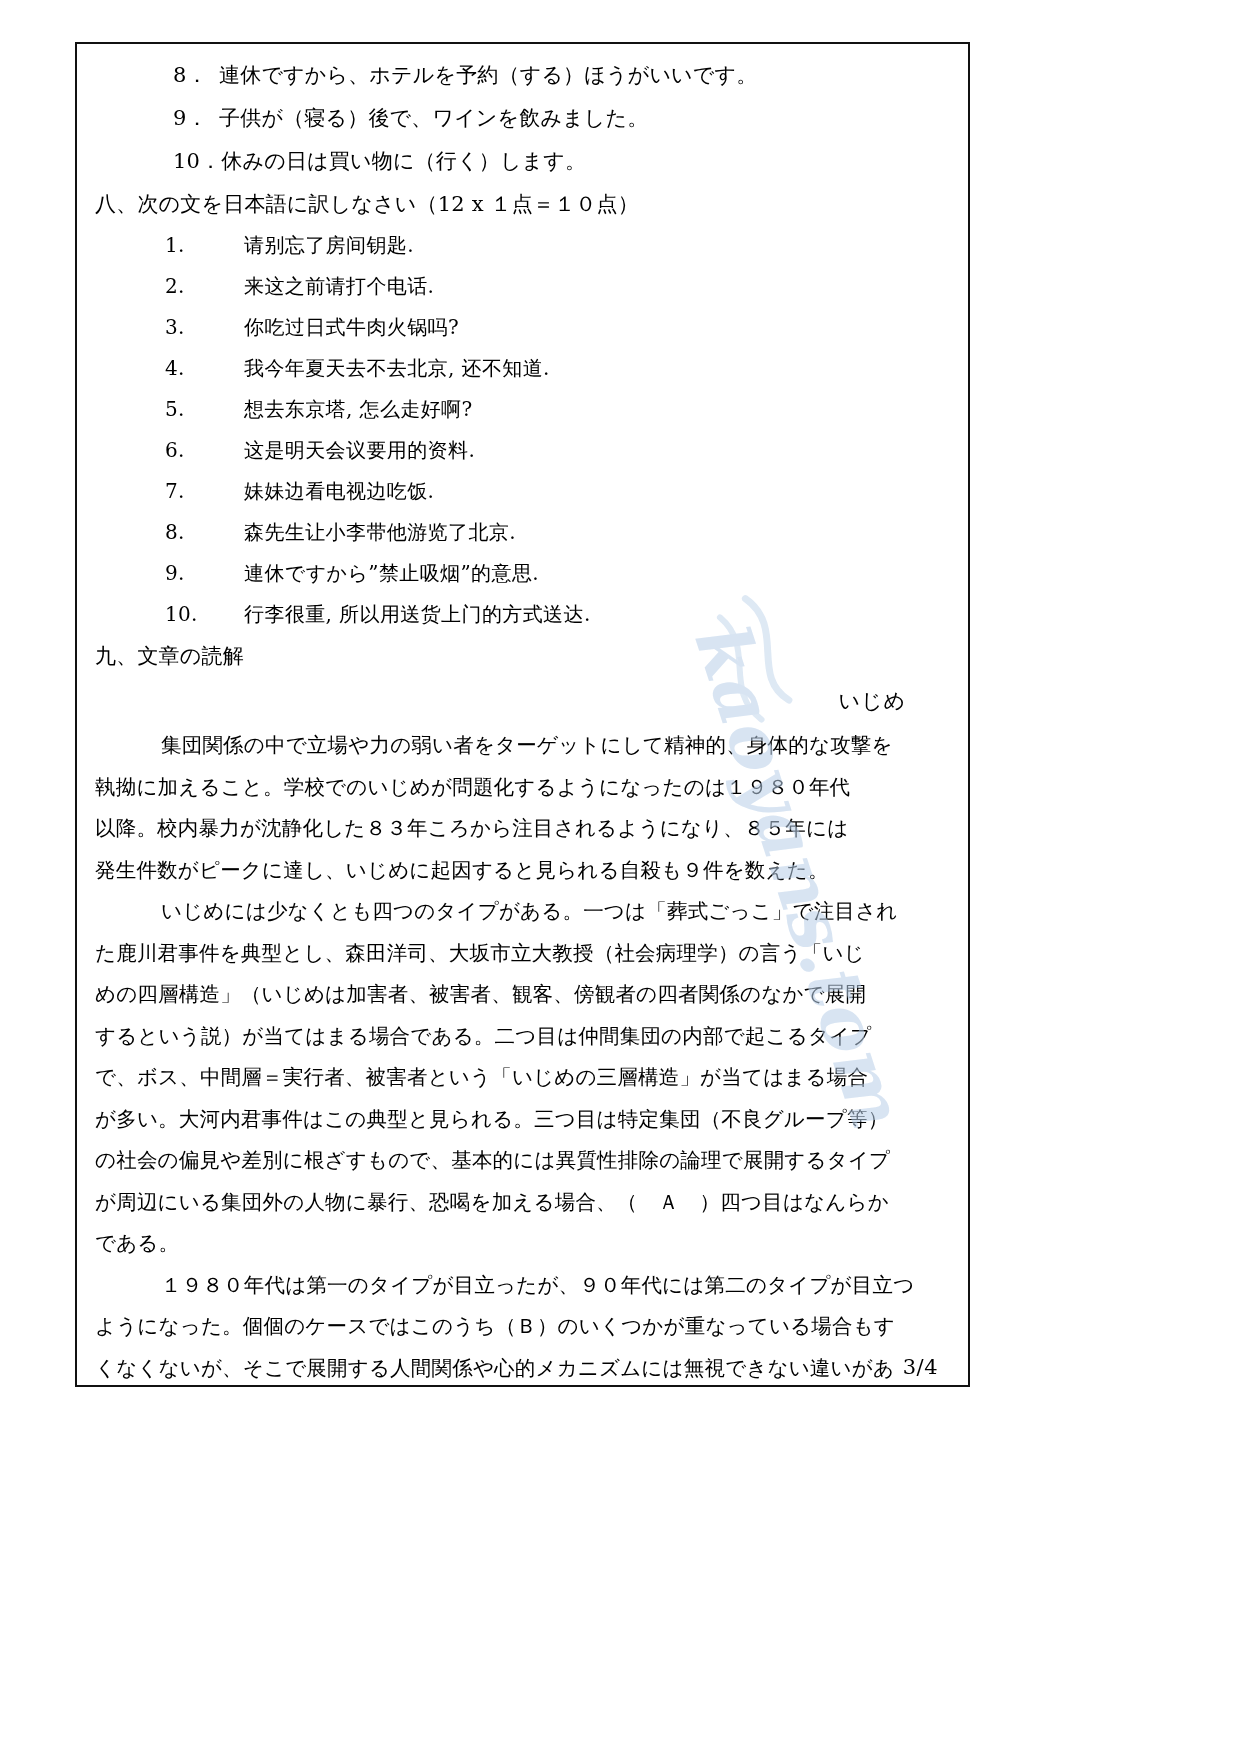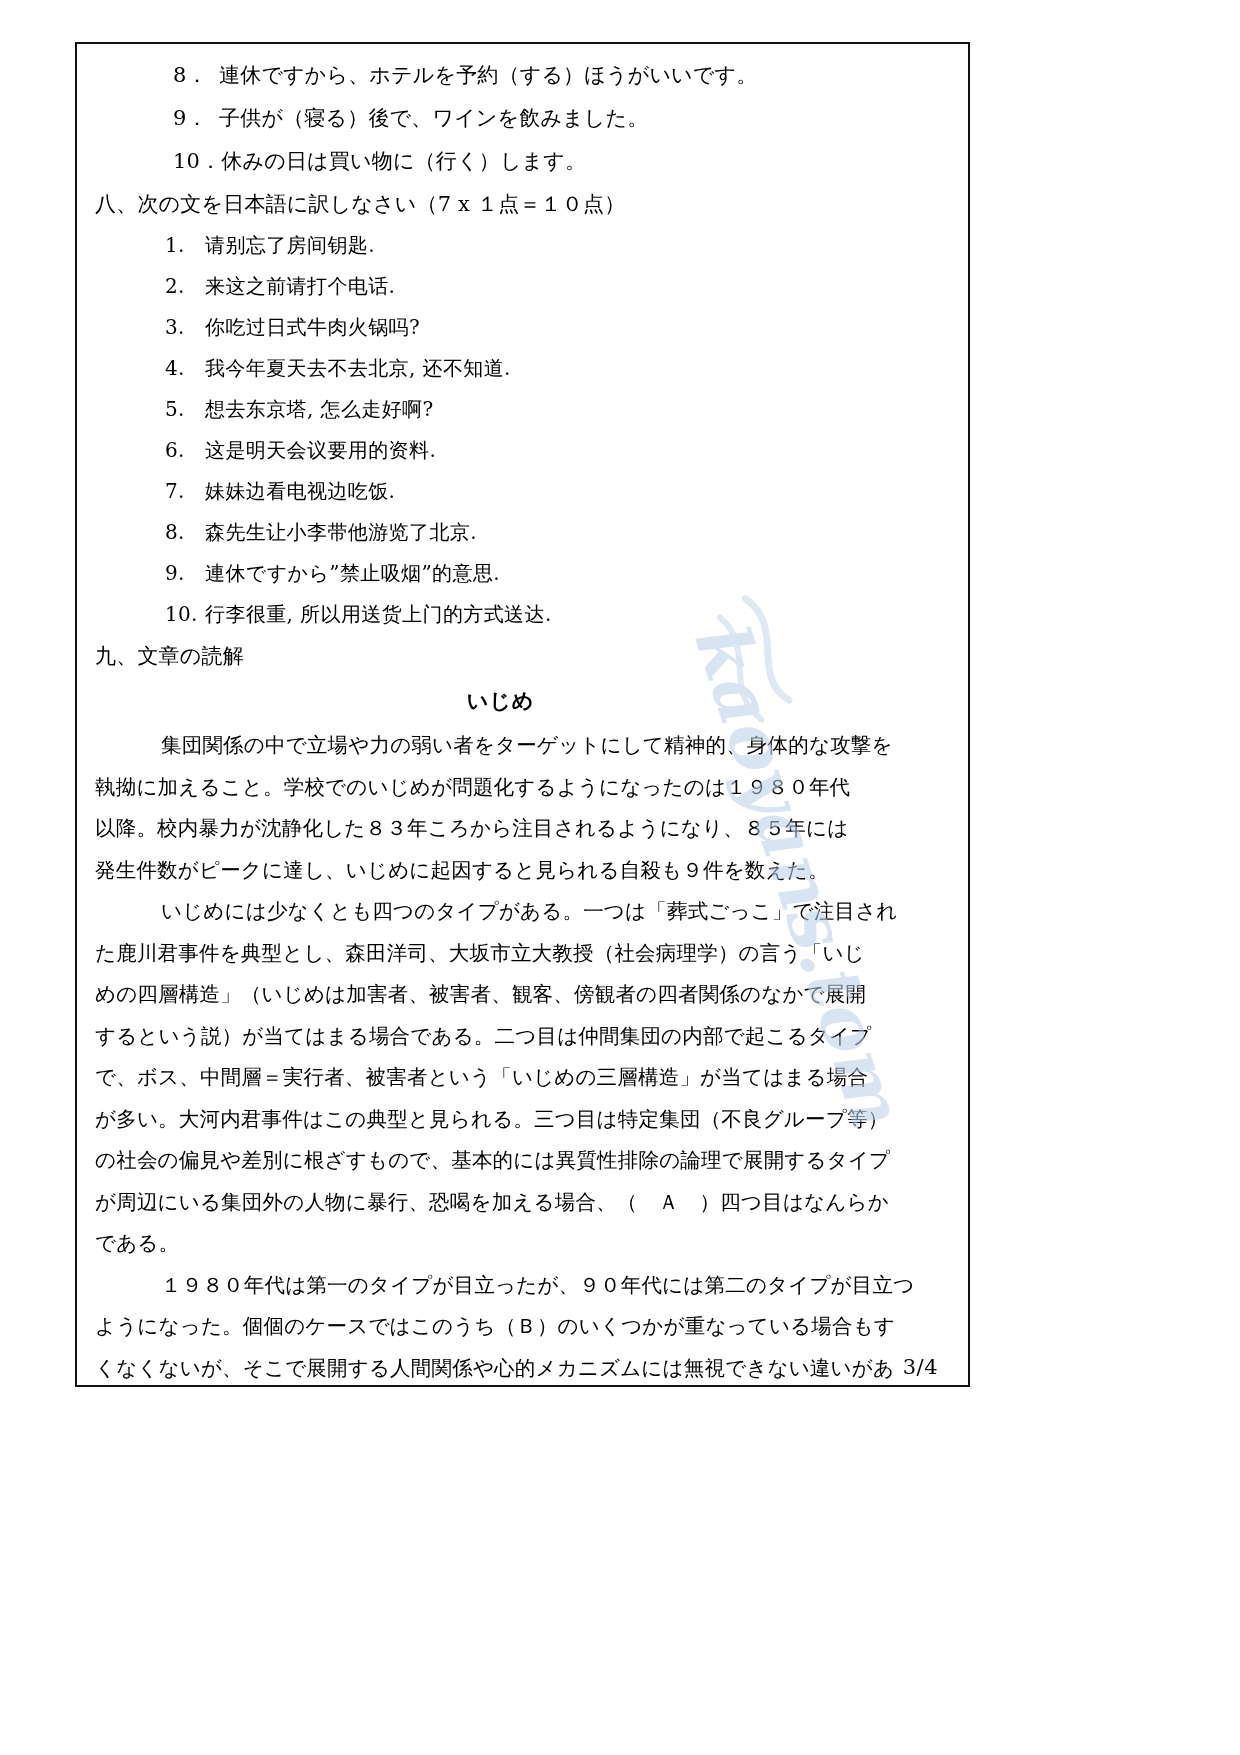--- a/index.html
+++ b/index.html
@@ -88,29 +88,29 @@
     padding-left: 70px;
     letter-spacing: 0.3px;
   }
   .cn-item .idx {
     display: inline-block;
     min-width: 40px;
     text-align: left;
   }
   .cn-item .txt {
     letter-spacing: 0.4px;
+    margin-left: 39px;
   }
 
   .reading-title {
     font-size: 21px;
     line-height: 48px;
-    text-align: center;
+    text-align: right;
     padding-right: 40px;
     letter-spacing: 1px;
-    font-weight: bold;
   }
 
   .passage {
     font-size: 20.5px;
     line-height: 41.5px;
     letter-spacing: 0.2px;
   }
   .passage .pline {
     white-space: nowrap;
   }
@@ -159,21 +159,21 @@
           <span class="idx">8．</span><span class="txt">連休ですから、ホテルを予約（する）ほうがいいです。</span>
         </div>
         <div class="numbered-line top-item jp">
           <span class="idx">9．</span><span class="txt">子供が（寝る）後で、ワインを飲みました。</span>
         </div>
         <div class="numbered-line top-item jp">
           <span class="idx">10．</span><span class="txt">休みの日は買い物に（行く）します。</span>
         </div>
       </div>
 
-      <div class="section-head jp">八、次の文を日本語に訳しなさい（7 x １点＝１０点）</div>
+      <div class="section-head jp">八、次の文を日本語に訳しなさい（12 x １点＝１０点）</div>
 
       <ul class="cn-list">
         <li class="cn-item jp">
           <span class="idx">1.</span><span class="txt">请别忘了房间钥匙.</span>
         </li>
         <li class="cn-item jp">
           <span class="idx">2.</span><span class="txt">来这之前请打个电话.</span>
         </li>
         <li class="cn-item jp">
           <span class="idx">3.</span><span class="txt">你吃过日式牛肉火锅吗?</span>

